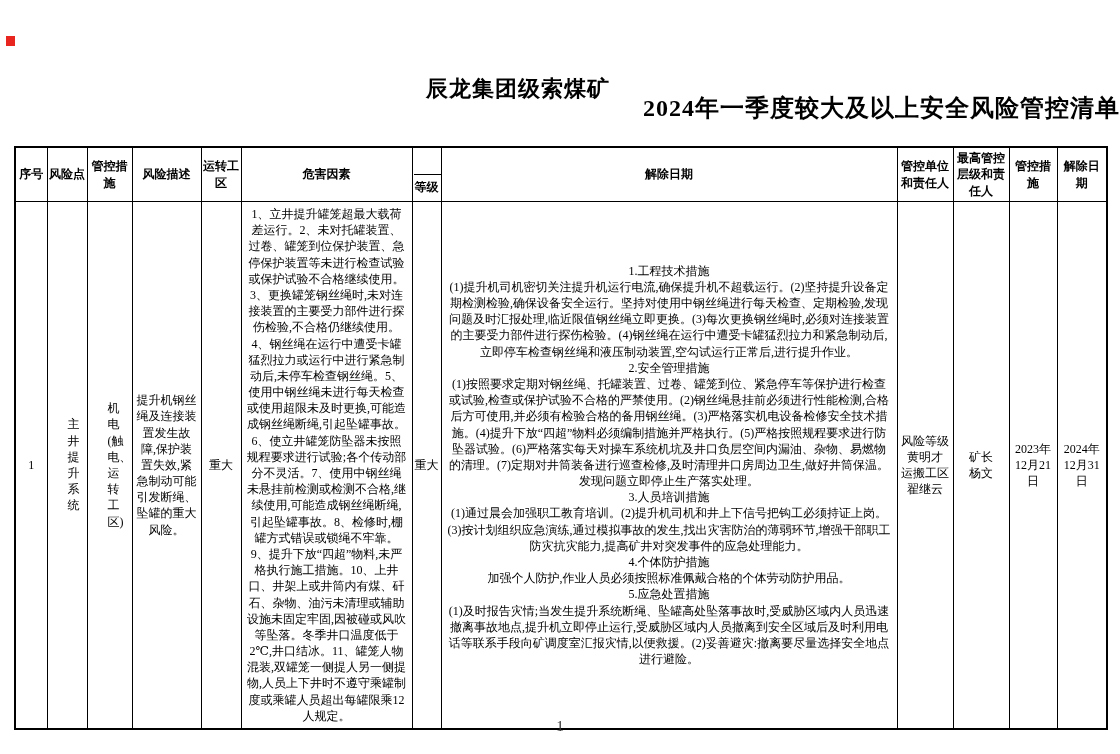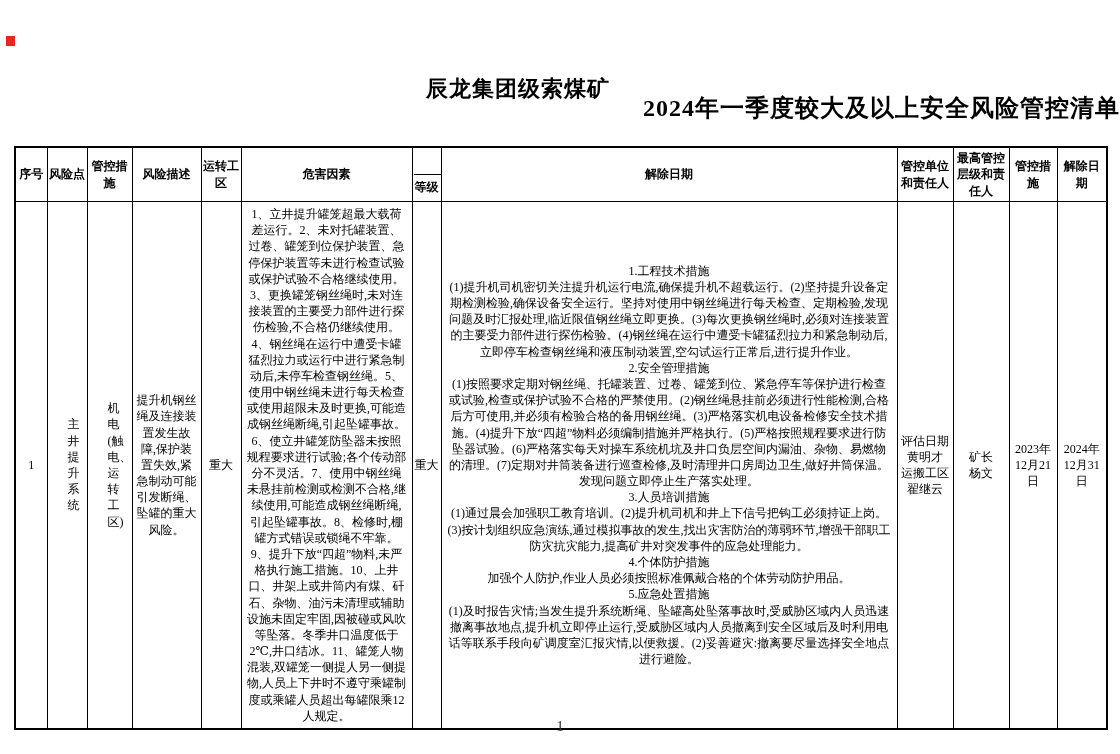--- a/index.html
+++ b/index.html
@@ -169,21 +169,21 @@
         <td class="cell-measures">1.工程技术措施
 (1)提升机司机密切关注提升机运行电流,确保提升机不超载运行。(2)坚持提升设备定期检测检验,确保设备安全运行。坚持对使用中钢丝绳进行每天检查、定期检验,发现问题及时汇报处理,临近限值钢丝绳立即更换。(3)每次更换钢丝绳时,必须对连接装置的主要受力部件进行探伤检验。(4)钢丝绳在运行中遭受卡罐猛烈拉力和紧急制动后,立即停车检查钢丝绳和液压制动装置,空勾试运行正常后,进行提升作业。
 2.安全管理措施
 (1)按照要求定期对钢丝绳、托罐装置、过卷、罐笼到位、紧急停车等保护进行检查或试验,检查或保护试验不合格的严禁使用。(2)钢丝绳悬挂前必须进行性能检测,合格后方可使用,并必须有检验合格的备用钢丝绳。(3)严格落实机电设备检修安全技术措施。(4)提升下放“四超”物料必须编制措施并严格执行。(5)严格按照规程要求进行防坠器试验。(6)严格落实每天对操车系统机坑及井口负层空间内漏油、杂物、易燃物的清理。(7)定期对井筒装备进行巡查检修,及时清理井口房周边卫生,做好井筒保温。发现问题立即停止生产落实处理。
 3.人员培训措施
 (1)通过晨会加强职工教育培训。(2)提升机司机和井上下信号把钩工必须持证上岗。(3)按计划组织应急演练,通过模拟事故的发生,找出灾害防治的薄弱环节,增强干部职工防灾抗灾能力,提高矿井对突发事件的应急处理能力。
 4.个体防护措施
 加强个人防护,作业人员必须按照标准佩戴合格的个体劳动防护用品。
 5.应急处置措施
 (1)及时报告灾情;当发生提升系统断绳、坠罐高处坠落事故时,受威胁区域内人员迅速撤离事故地点,提升机立即停止运行,受威胁区域内人员撤离到安全区域后及时利用电话等联系手段向矿调度室汇报灾情,以便救援。(2)妥善避灾:撤离要尽量选择安全地点进行避险。</td>
-        <td class="cell-unit">评估日期
+        <td class="cell-unit">风险等级
 黄明才
 运搬工区
 翟继云</td>
         <td class="cell-top">矿长
 杨文</td>
         <td class="cell-date">2023年12月21日</td>
         <td class="cell-date">2024年12月31日</td>
       </tr>
     </tbody>
   </table>

